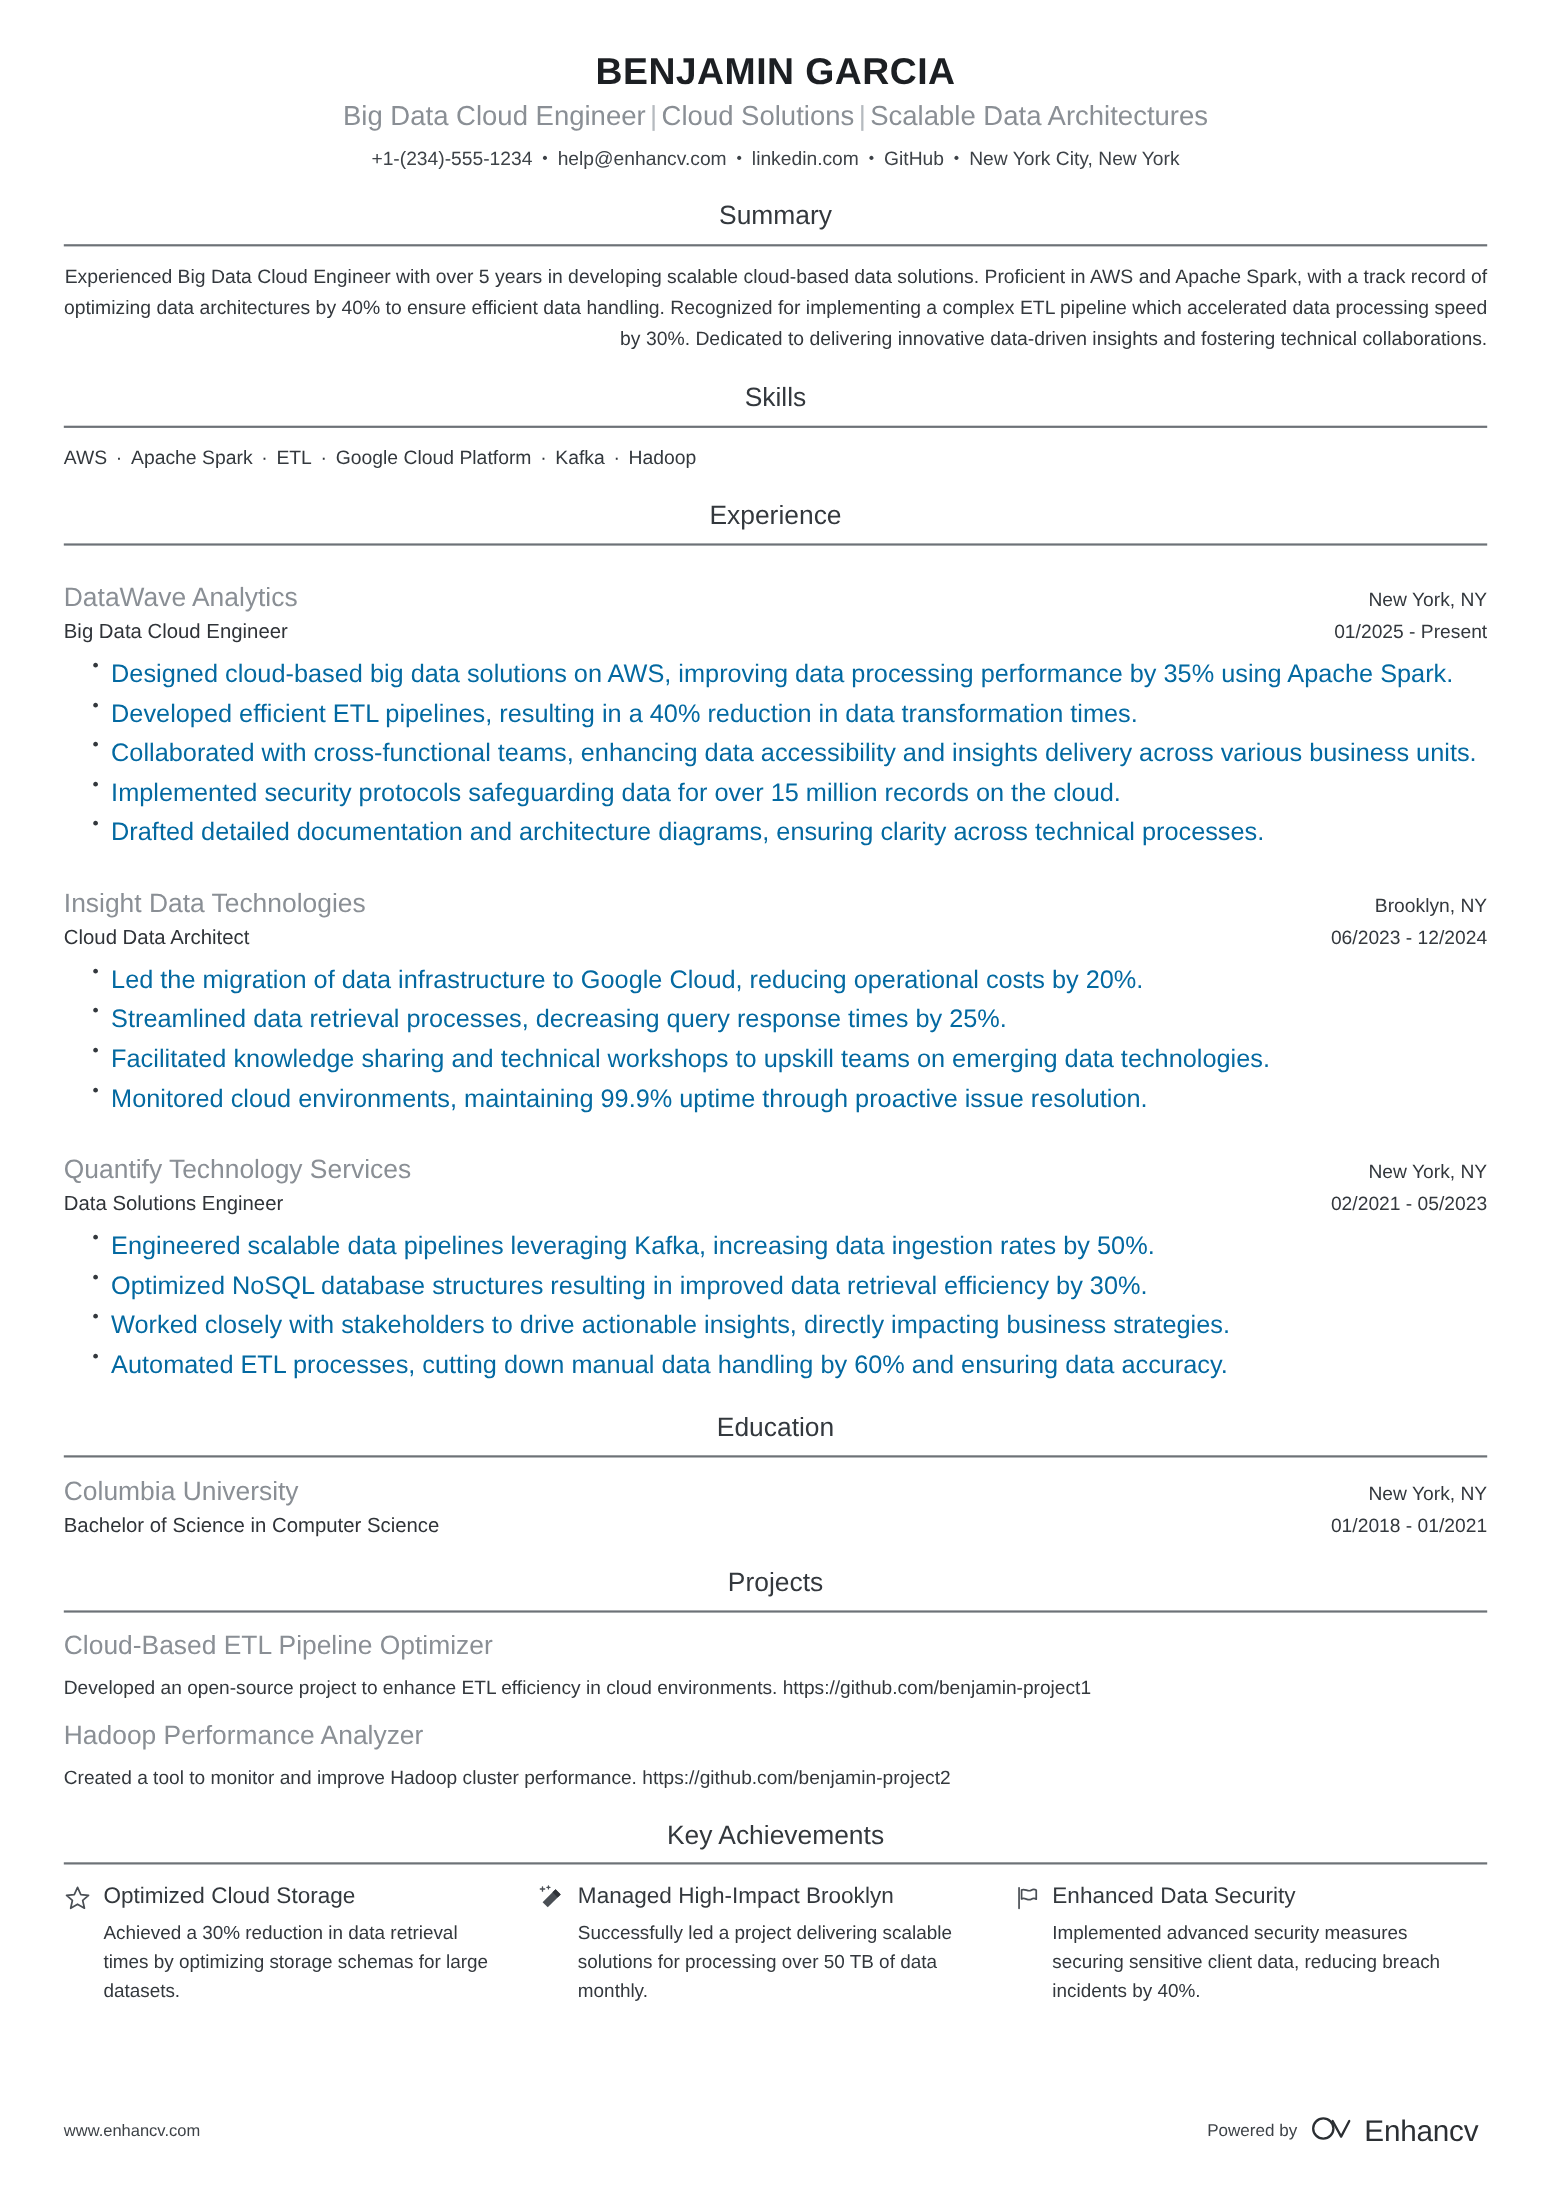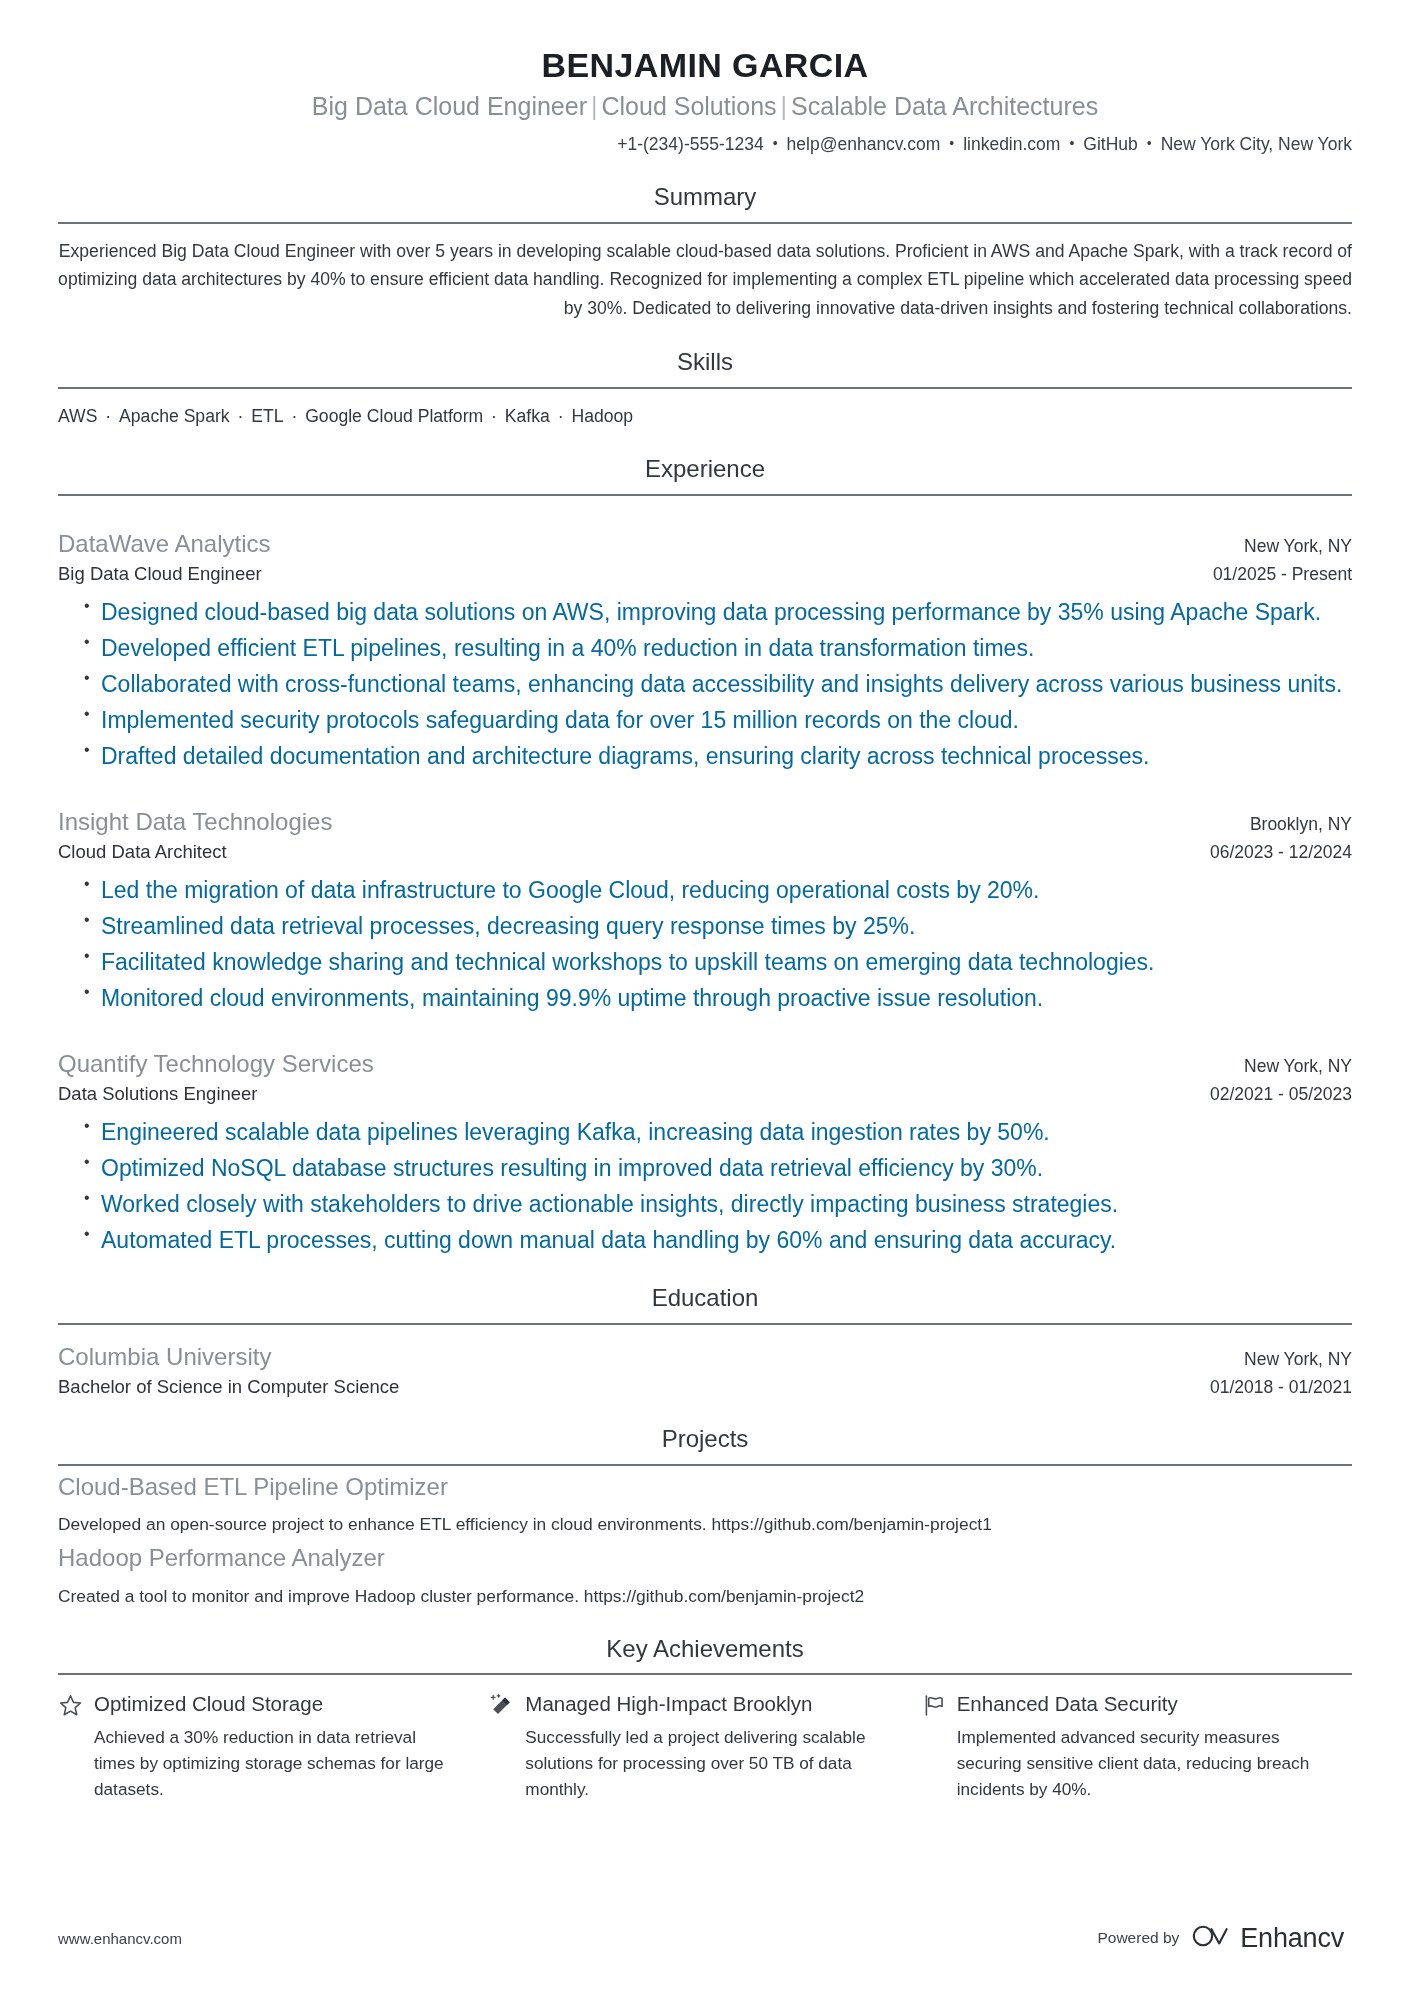--- a/index.html
+++ b/index.html
@@ -42,21 +42,20 @@
   }
   .headline .sep {
     color: #b5babf;
     font-weight: 300;
     padding: 0 4px;
   }
   .contact {
     font-size: 17.5px;
     color: #3d4247;
     line-height: 1.4;
-    text-align: right;
   }
   .contact .dot {
     color: #3d4247;
     padding: 0 9px;
     font-size: 14px;
     position: relative;
     top: -2px;
   }
 
   
@@ -149,21 +148,21 @@
     left: 0;
     top: -1px;
     color: #33383d;
     font-size: 16px;
   }
 
   
   .edu-entry { margin-top: 16px; }
 
   
-  .project { margin-top: 5px; }
+  .project { margin-top: 15px; }
   .project-title {
     font-size: 24px;
     color: #8a8f95;
     font-weight: 400;
     line-height: 1.3;
   }
   .project-desc {
     font-size: 17.4px;
     color: #33383d;
     margin-top: 9px;

